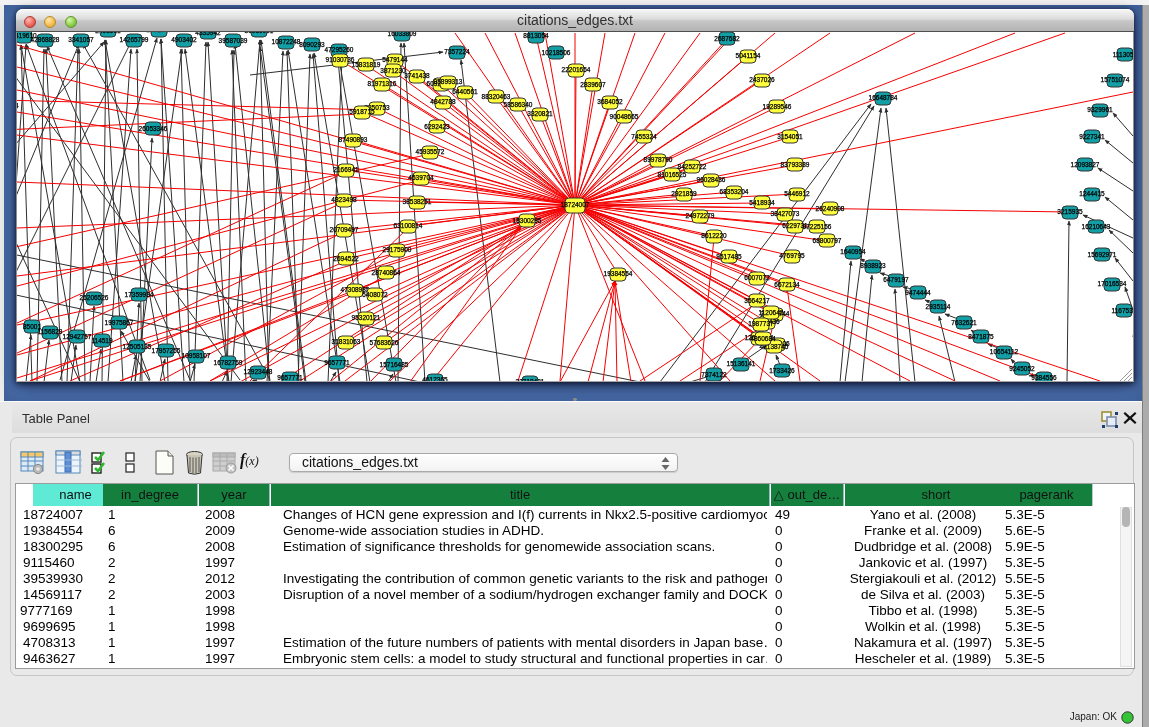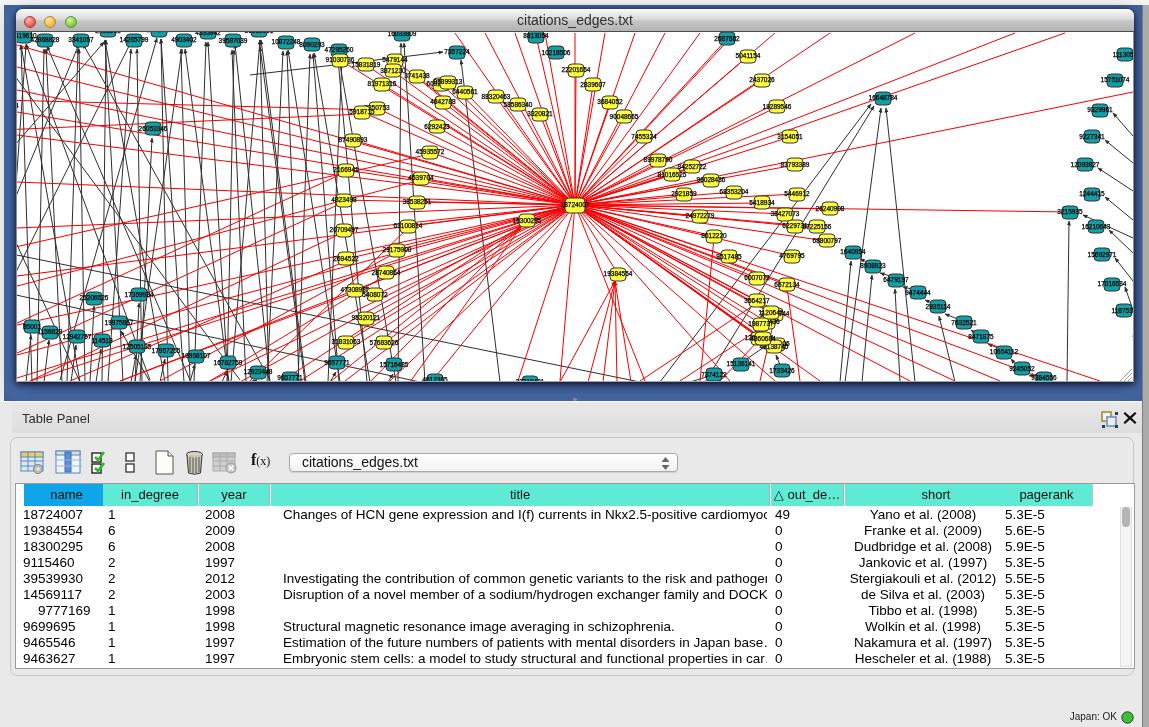--- a/index.html
+++ b/index.html
@@ -10,21 +10,21 @@
 #window {left:12px;top:4px;width:1118px;height:373px;border-radius:7px 7px 0 0;box-shadow:0 2px 7px rgba(0,0,15,.62),0 6px 18px rgba(0,0,25,.45),0 0 5px rgba(0,0,25,.4)}
 #titlebar {left:0;top:0;width:1118px;height:23px;border-radius:7px 7px 0 0;background:linear-gradient(#f8f8f8,#dcdcdc 45%,#c6c6c6 55%,#b3b3b3);border-bottom:1px solid #4e4e4e;box-shadow:inset 0 1px 0 #fff}
 #wtitle {width:1118px;text-align:center;top:3px;font-size:14px;color:#303030}
 .tl {width:12px;height:12px;border-radius:50%;top:7px}
 #canvasbg {left:0;top:23px;width:1118px;height:350px;background:#fff}
 #tablepanel {left:0;top:401px;width:1142px;height:326px;background:#e9e9e9;border-top:1px solid #fbfbfb}
 #tptitle {left:12px;top:1px;width:1142px;height:30px;background:linear-gradient(#e8e8e8,#ddd)}
 #tptitle span {position:absolute;left:10px;top:8px;font-size:13px;color:#2d2d2d}
 #rightstrip {left:1142px;top:5px;width:7px;height:722px;background:#ababab;border-left:1px solid #7d7d7d}
 #tblbox {left:15px;top:483px;width:1120px;height:186px;background:#fff;border:1px solid #9b9b9b}
-.hcell {position:absolute;top:0;height:22px;background:#5eead4;border-right:1px solid #9db6c2;font-size:13px;color:#111;text-align:center;line-height:22px}
+.hcell {position:absolute;top:0;height:22px;background:#15803d;border-right:1px solid #9db6c2;font-size:13px;color:#111;text-align:center;line-height:22px}
 .trow {position:absolute;left:0;width:1149px;height:16px;font-size:13.5px;color:#000}
 .trow span {position:absolute;top:0;white-space:nowrap}
 .trow .ctr {text-align:center}
 #seg {left:428px;top:675px;height:19px;font-size:12.5px}
 .segb {float:left;height:19px;line-height:18px;padding:0 14px;background:linear-gradient(#fff,#eee);border:1px solid #a5a5a5;border-left:none;color:#1a1a1a}
 .segb.first {border-left:1px solid #a5a5a5;border-radius:4px 0 0 4px;background:linear-gradient(#8f8f8f,#6e6e6e);color:#fff}
 .segb.last {border-radius:0 4px 4px 0}
 #mem {right:32px;top:711px;font-size:10px;color:#222}
 .icon {position:absolute;top:450px}
 #combo {left:289px;top:453px;width:389px;height:19px;background:linear-gradient(#fff,#f2f2f2);border:1px solid #a9a9a9;border-radius:4px;font-size:14px;color:#111;line-height:17px;padding-left:12px;box-shadow:0 1px 1px rgba(0,0,0,.12)}
@@ -625,59 +625,61 @@
       <path d="M3 5 L4.5 23 Q10.5 25.5 16.5 23 L18 5" fill="#c9c5b4" stroke="#333"></path>
       <path d="M6 7 V22 M9 7.5 V23 M12 7.5 V23 M15 7 V22" stroke="#555"></path>
     </svg>
 <svg class="abs icon" style="left:212px" width="26" height="25" viewBox="0 0 26 25">
       <rect x="1" y="3" width="22" height="18" fill="#cfcfcf" stroke="#aaa"></rect>
       <rect x="1" y="3" width="22" height="4" fill="#bdbdbd" stroke="#aaa"></rect>
       <path d="M8 3 V21 M15 3 V21 M1 11 H23 M1 16 H23" stroke="#aaa" fill="none"></path>
       <circle cx="19" cy="18" r="5" fill="#c3c3c3" stroke="#9a9a9a"></circle>
       <path d="M16.5 15.5 L21.5 20.5 M21.5 15.5 L16.5 20.5" stroke="#fff" stroke-width="1.6"></path>
     </svg>
-<div class="abs" style="left:251px;top:451px;font-size:16px;color:#111;font-family:'Liberation Serif',serif"><b>f</b><span style="font-size:12px">(x)</span></div>
+<div class="abs" style="left:240px;top:451px;font-size:16px;font-style:italic;color:#111;font-family:'Liberation Serif',serif"><b>f</b><span style="font-size:12px">(x)</span></div>
 <div class="abs" id="combo">citations_edges.txt
  <svg class="abs" style="right:7px;top:3px" width="9" height="13" viewBox="0 0 9 13">
         <path d="M4.5 0 L8.5 5 H0.5 z" fill="#666"></path>
         <path d="M4.5 13 L8.5 8 H0.5 z" fill="#666"></path>
       </svg>
 </div>
 
 <div class="abs" id="tblbox"></div>
 <div class="abs" style="left:16px;top:484px;height:22px">
-  <div class="hcell" style="left:8px;width:86px;background:#0ea5e9">name</div>
+  <div class="hcell" style="left:17px;width:86px;background:#5eead4">name</div>
   <div class="hcell" style="left:87px;width:95px">in_degree</div>
   <div class="hcell" style="left:183px;width:71px">year</div>
   <div class="hcell" style="left:255px;width:499px">title</div>
   <div class="hcell" style="left:755px;width:73px">△ out_de…</div>
   <div class="hcell" style="left:829px;width:183px">short</div>
   <div class="hcell" style="left:985px;width:92px;border-right:1px solid #b7cbd6">pagerank</div>
 </div>
 <div class="trow" style="top:507px">
 <span style="left:23px">18724007</span>
       <span style="left:108px">1</span>
       <span style="left:205px">2008</span>
       <span style="left:283px;width:484px;overflow:hidden">Changes of HCN gene expression and I(f) currents in Nkx2.5-positive cardiomyoc…</span>
       <span style="left:775px">49</span>
       <span class="ctr" style="left:845px;width:156px">Yano et al. (2008)</span>
       <span style="left:1005px">5.3E-5</span>
     </div>
 <div class="trow" style="top:523px">
 <span style="left:23px">19384554</span>
       <span style="left:108px">6</span>
       <span style="left:205px">2009</span>
+      <span style="left:283px;width:484px;overflow:hidden">Genome-wide association studies in ADHD.</span>
       <span style="left:775px">0</span>
       <span class="ctr" style="left:845px;width:156px">Franke et al. (2009)</span>
       <span style="left:1005px">5.6E-5</span>
     </div>
 <div class="trow" style="top:539px">
 <span style="left:23px">18300295</span>
       <span style="left:108px">6</span>
       <span style="left:205px">2008</span>
+      <span style="left:283px;width:484px;overflow:hidden">Estimation of significance thresholds for genomewide association scans.</span>
       <span style="left:775px">0</span>
       <span class="ctr" style="left:845px;width:156px">Dudbridge et al. (2008)</span>
       <span style="left:1005px">5.9E-5</span>
     </div>
 <div class="trow" style="top:555px">
 <span style="left:23px">9115460</span>
       <span style="left:108px">2</span>
       <span style="left:205px">1997</span>
       <span style="left:775px">0</span>
       <span class="ctr" style="left:845px;width:156px">Jankovic et al. (1997)</span>
@@ -695,52 +697,51 @@
 <div class="trow" style="top:587px">
 <span style="left:23px">14569117</span>
       <span style="left:108px">2</span>
       <span style="left:205px">2003</span>
       <span style="left:283px;width:484px;overflow:hidden">Disruption of a novel member of a sodium/hydrogen exchanger family and DOCK…</span>
       <span style="left:775px">0</span>
       <span class="ctr" style="left:845px;width:156px">de Silva et al. (2003)</span>
       <span style="left:1005px">5.3E-5</span>
     </div>
 <div class="trow" style="top:603px">
-<span style="left:38px">9777169</span>
+<span style="left:20px">9777169</span>
       <span style="left:108px">1</span>
       <span style="left:205px">1998</span>
       <span style="left:775px">0</span>
       <span class="ctr" style="left:845px;width:156px">Tibbo et al. (1998)</span>
       <span style="left:1005px">5.3E-5</span>
     </div>
 <div class="trow" style="top:619px">
 <span style="left:23px">9699695</span>
       <span style="left:108px">1</span>
       <span style="left:205px">1998</span>
-      <span style="left:283px;width:484px;overflow:hidden">Structural magnetic resonance image averaging in schizophrenia.</span>
       <span style="left:775px">0</span>
       <span class="ctr" style="left:845px;width:156px">Wolkin et al. (1998)</span>
       <span style="left:1005px">5.3E-5</span>
     </div>
 <div class="trow" style="top:635px">
-<span style="left:23px">9465546</span>
+<span style="left:23px">4708313</span>
       <span style="left:108px">1</span>
       <span style="left:205px">1997</span>
       <span style="left:283px;width:484px;overflow:hidden">Estimation of the future numbers of patients with mental disorders in Japan base…</span>
       <span style="left:775px">0</span>
       <span class="ctr" style="left:845px;width:156px">Nakamura et al. (1997)</span>
       <span style="left:1005px">5.3E-5</span>
     </div>
 <div class="trow" style="top:651px">
 <span style="left:23px">9463627</span>
       <span style="left:108px">1</span>
       <span style="left:205px">1997</span>
       <span style="left:283px;width:484px;overflow:hidden">Embryonic stem cells: a model to study structural and functional properties in car…</span>
       <span style="left:775px">0</span>
-      <span class="ctr" style="left:845px;width:156px">Hescheler et al. (1988)</span>
+      <span class="ctr" style="left:845px;width:156px">Hescheler et al. (1989)</span>
       <span style="left:1005px">5.3E-5</span>
     </div>
 <div class="abs" style="left:1120px;top:507px;width:12px;height:160px;background:#f4f4f4;border:1px solid #e0e0e0"></div>
 <div class="abs" style="left:1122px;top:507px;width:8px;height:20px;background:#b5b5b5;border-radius:4px"></div>
 <div class="abs" id="mem">Japan: OK</div>
 <svg class="abs" style="left:1121px;top:711px" width="13" height="13">
       <circle cx="6.5" cy="6.5" r="5.7" fill="#35c435" stroke="#333"></circle>
     </svg>
 <div class="abs" id="rightstrip"></div>
 </div>

